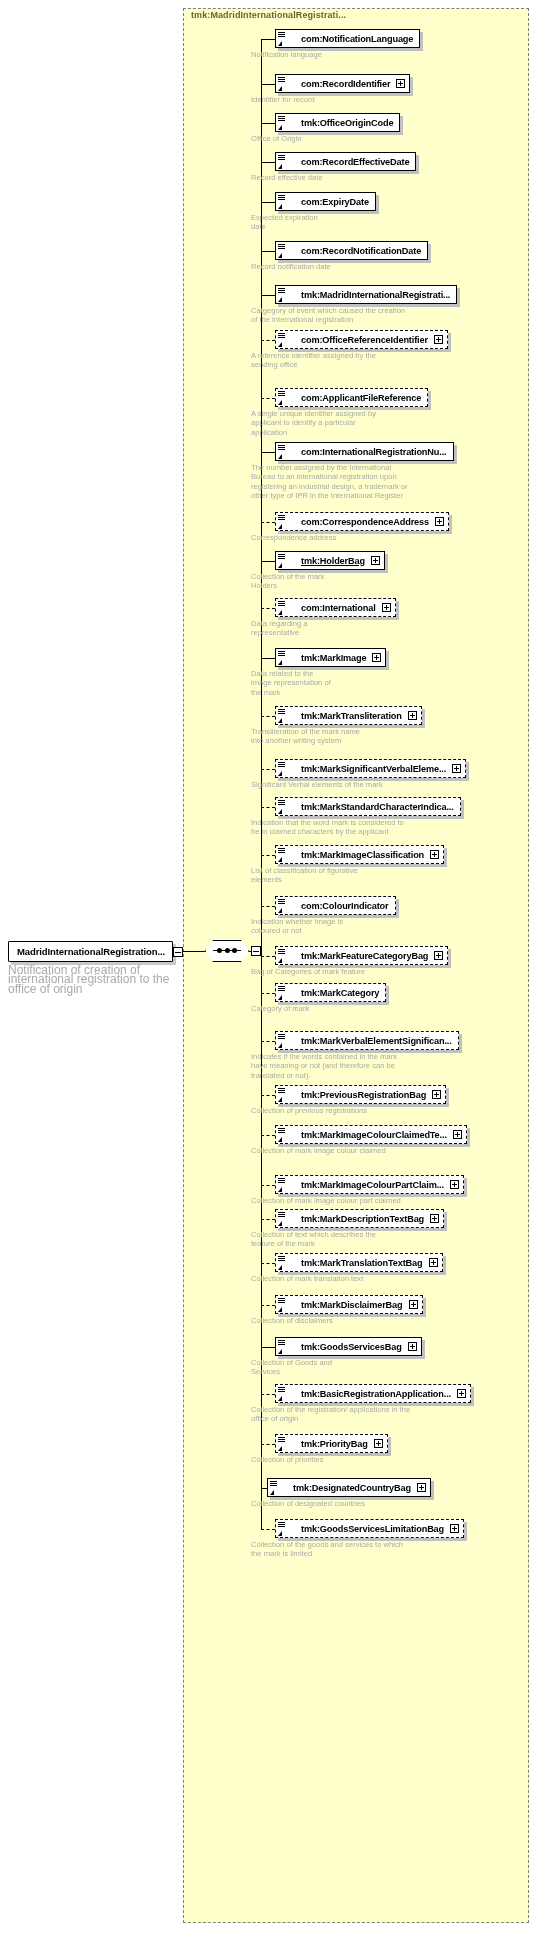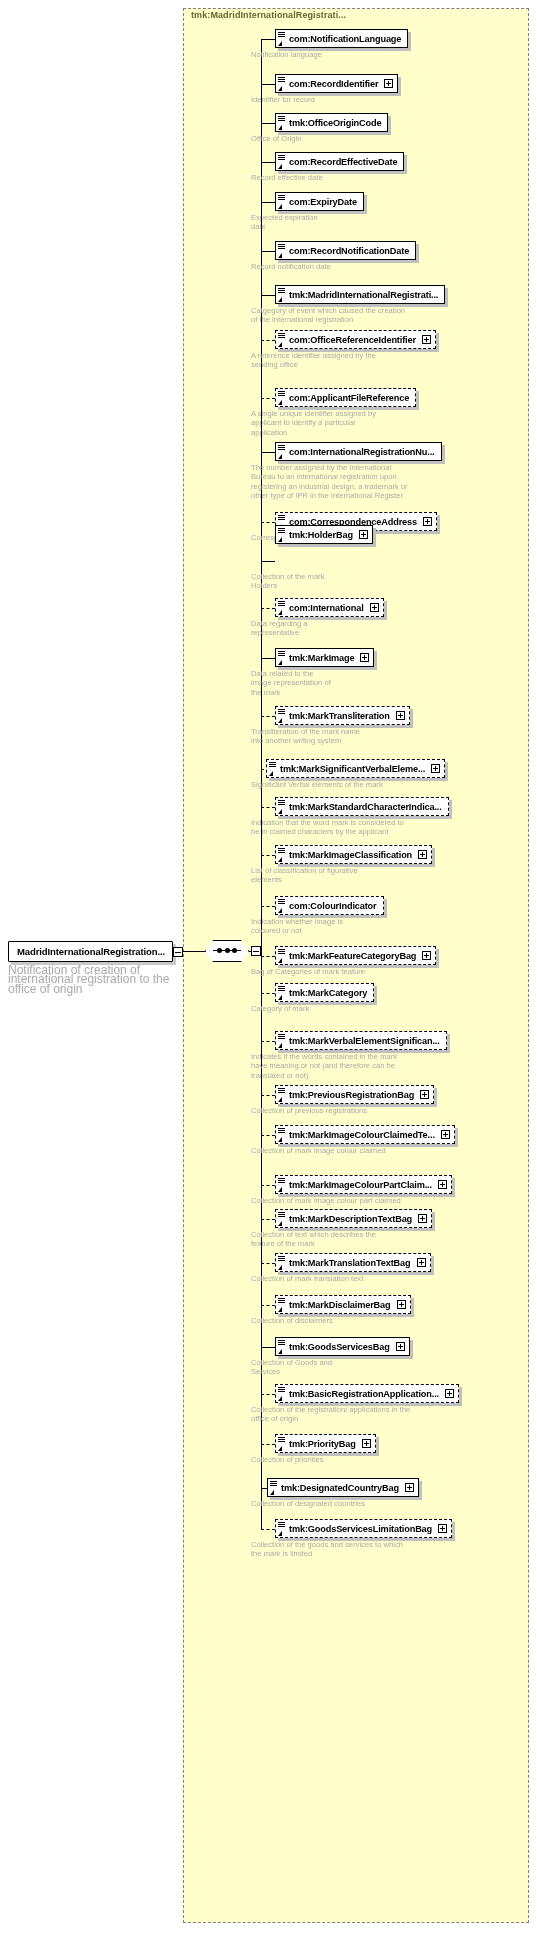--- a/index.html
+++ b/index.html
@@ -65,21 +65,21 @@
   
   #trunk{
     position:absolute;left:261px;width:1px;background:#000;
   }
   
   .node{position:absolute;}
   .nbox{
     position:relative;height:19px;box-sizing:border-box;
     background:#ffffff;border:1.2px solid #000000;
     box-shadow:3px 3px 0 0 #c0c0c0;
-    display:flex;align-items:center;
+    display:flex;align-items:center;padding-left:12px;
   }
   .nbox.opt{border:1.2px dashed #000000;}
   .nbox .label{
     font-size:9.2px;font-weight:bold;color:#000;
     padding-left:13px;padding-right:6px;white-space:nowrap;letter-spacing:-0.15px;
   }
   
   .glyph{position:absolute;left:2px;top:1px;width:9px;height:16px;}
   .glyph .l{position:absolute;left:0;width:7px;height:1px;background:#000;}
   .glyph .l1{top:1px;} .glyph .l2{top:3px;} .glyph .l3{top:5px;}
@@ -291,21 +291,21 @@
         </span>
         <span class="label">com:CorrespondenceAddress</span>
         <span class="plus">
           <i class="h"></i>
           <i class="v"></i>
         </span>
       </div>
     </div>
     <div class="desc" style="left: 251px; top: 533px; width: 280px;">Correspondence address</div>
     <div class="wire" style="top: 561px;"></div>
-    <div class="node" style="left: 275px; top: 525px;">
+    <div class="node" style="left: 275px; top: 551px; text-decoration: underline;">
       <div class="nbox">
         <span class="glyph">
           <i class="l l1"></i>
           <i class="l l2"></i>
           <i class="l l3"></i>
           <i class="arrow"></i>
         </span>
         <span class="label">tmk:HolderBag</span>
         <span class="plus">
           <i class="h"></i>
@@ -364,21 +364,21 @@
         <span class="label">tmk:MarkTransliteration</span>
         <span class="plus">
           <i class="h"></i>
           <i class="v"></i>
         </span>
       </div>
     </div>
     <div class="desc" style="left: 251px; top: 727px; width: 280px;">Transliteration of the mark name
 into another writing system</div>
     <div class="wire dashed" style="top: 769px;"></div>
-    <div class="node" style="left: 266px; top: 759px;">
+    <div class="node" style="left: 275px; top: 759px;">
       <div class="nbox opt">
         <span class="glyph">
           <i class="l l1"></i>
           <i class="l l2"></i>
           <i class="l l3"></i>
           <i class="arrow"></i>
         </span>
         <span class="label">tmk:MarkSignificantVerbalEleme...</span>
         <span class="plus">
           <i class="h"></i>

